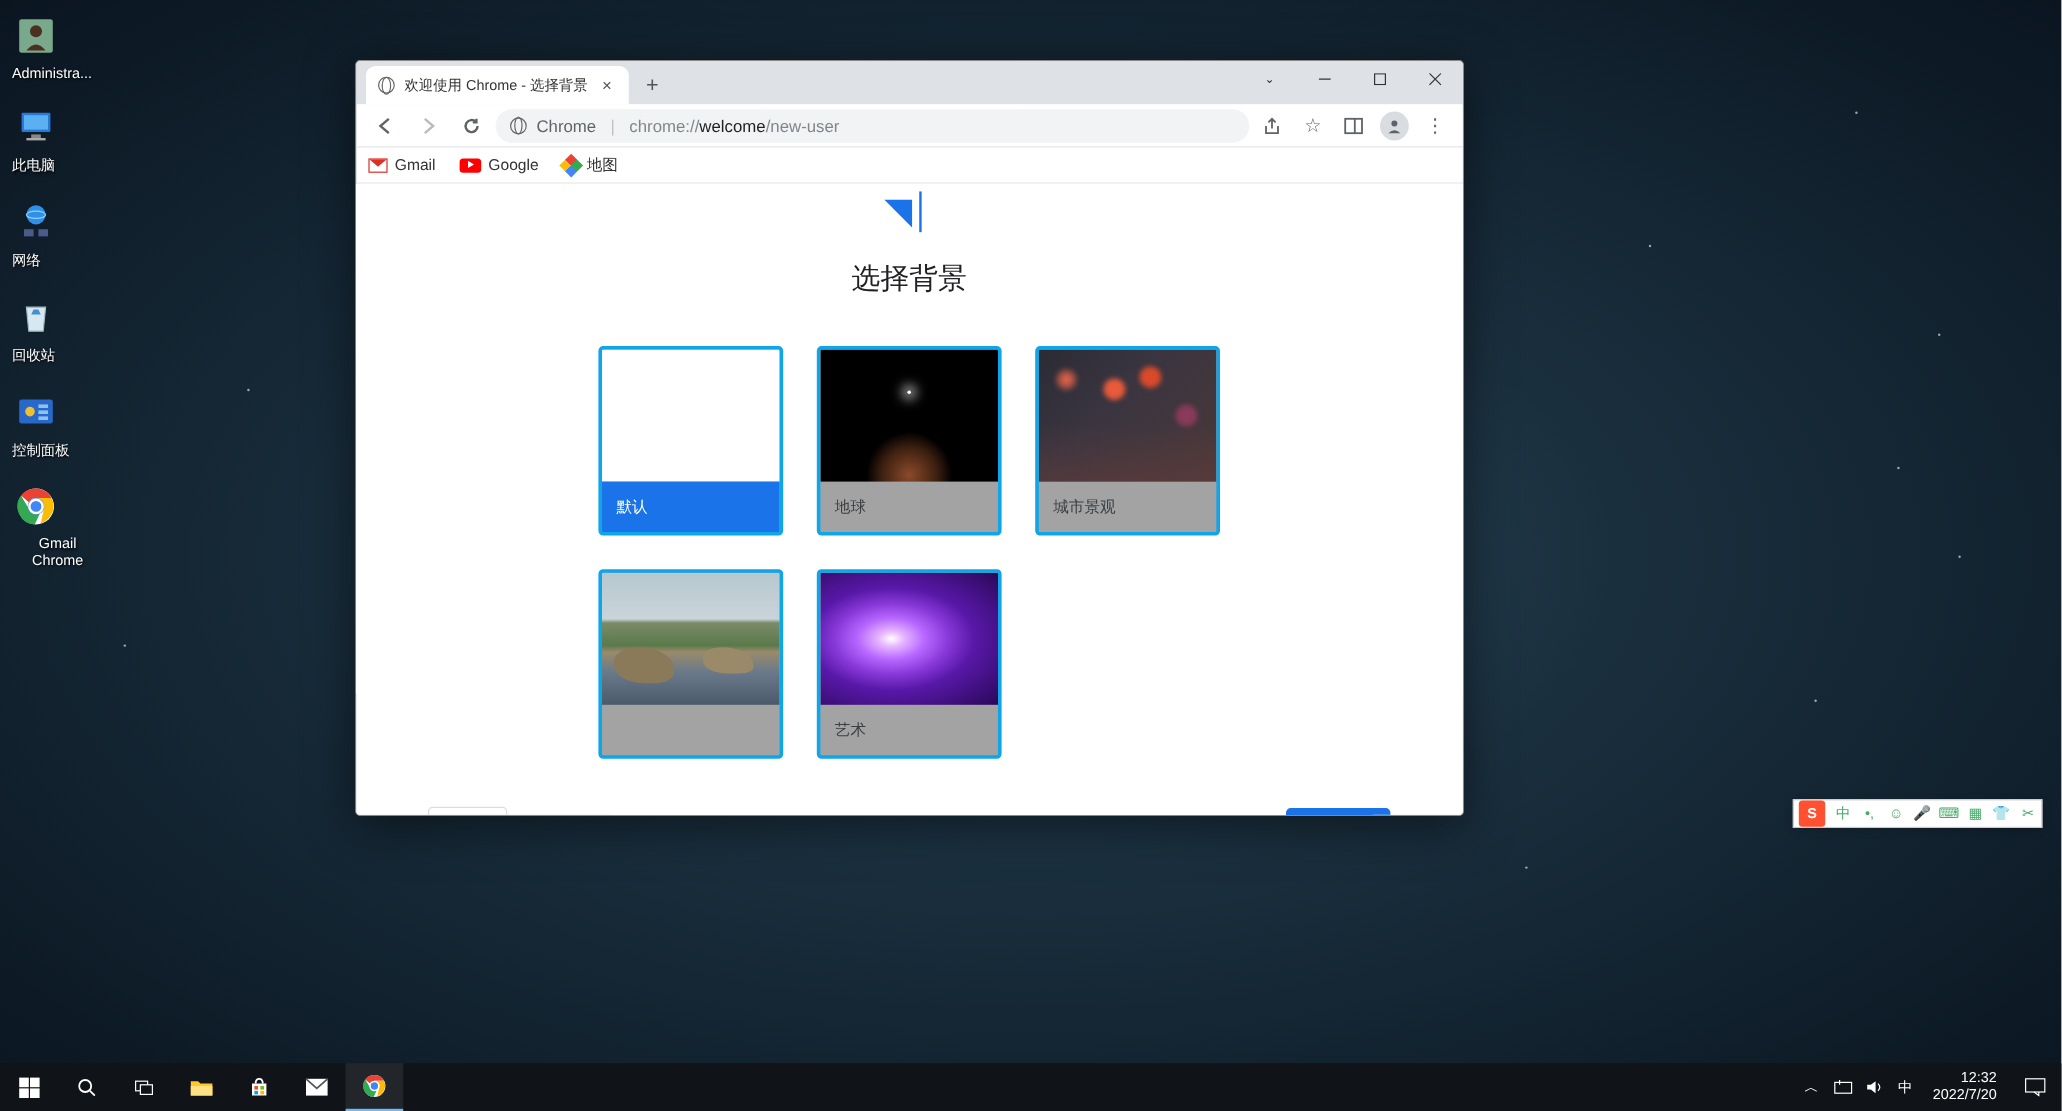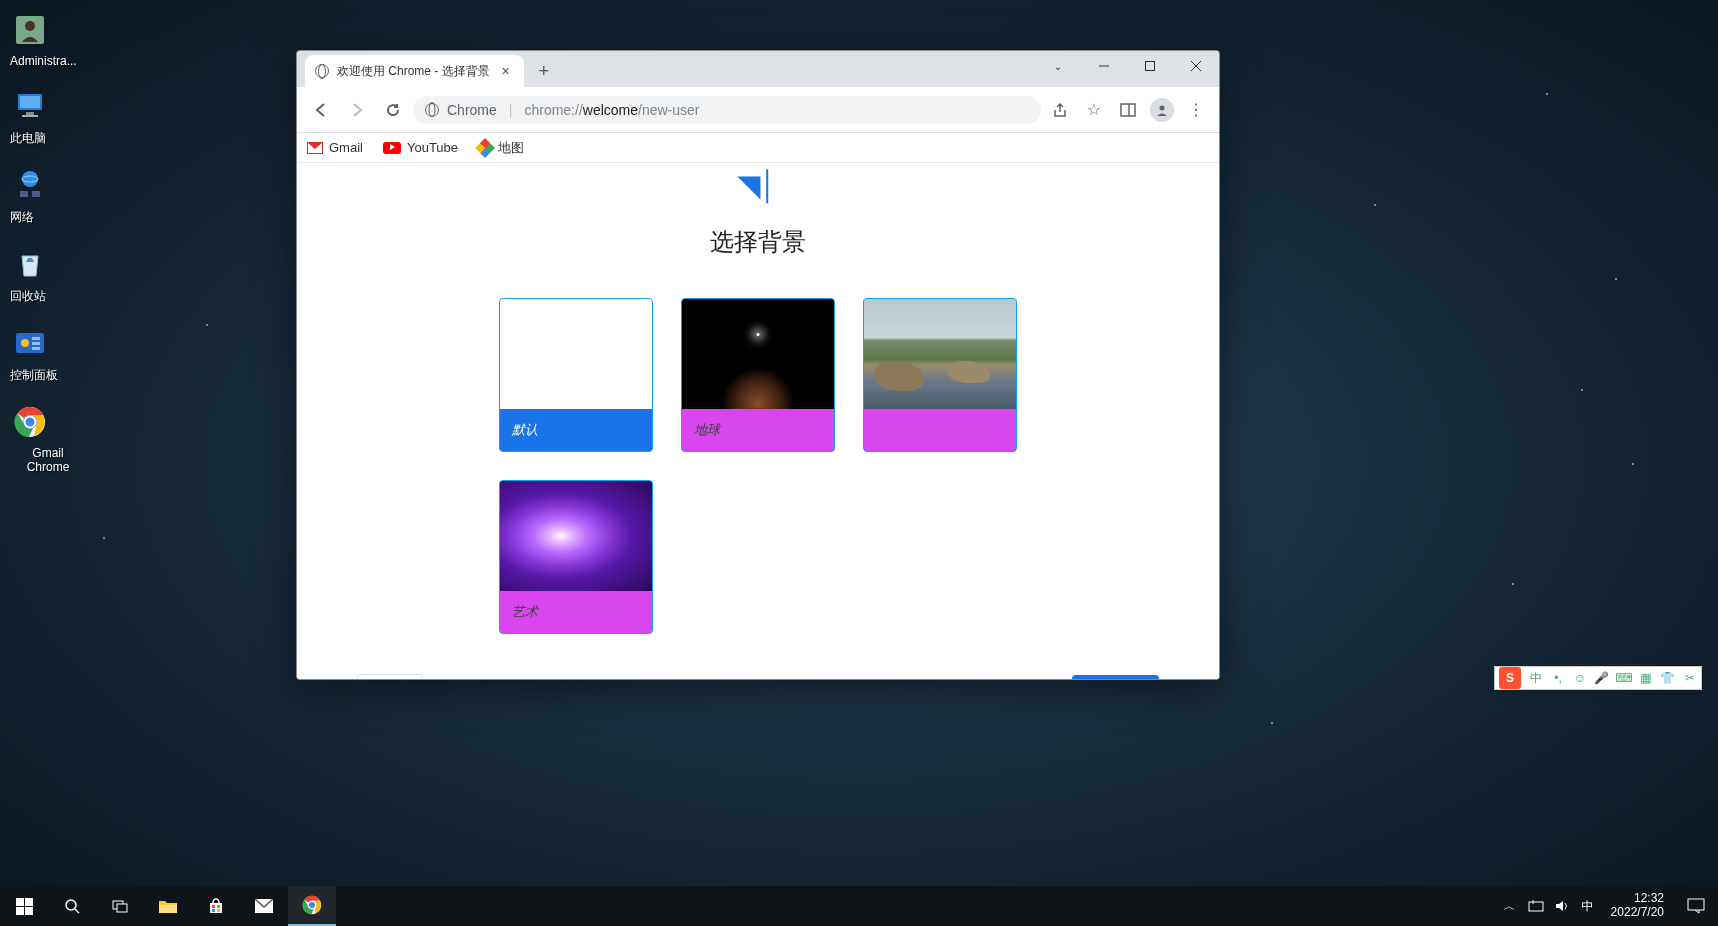--- a/index.html
+++ b/index.html
@@ -29,21 +29,21 @@
 .tabs-area { display: flex; align-items: flex-end; padding-left: 8px; height: 100%; }
 .tab { background: #fff; height: 32px; border-radius: 8px 8px 0 0; display: flex; align-items: center; padding: 0 10px; gap: 8px; font-size: 12px; color: #333; min-width: 200px; }
 .tab .globe { width: 14px; height: 14px; border: 1.5px solid #666; border-radius: 50%; position: relative; }
 .tab .globe::before { content: ""; position: absolute; left: 50%; top: -1.5px; bottom: -1.5px; width: 6px; border: 1.5px solid #666; border-radius: 50%; transform: translateX(-50%); }
 .tab-close { width: 16px; height: 16px; display: flex; align-items: center; justify-content: center; font-size: 14px; color: #555; margin-left: auto; border-radius: 50%; }
 .new-tab { width: 28px; height: 28px; display: flex; align-items: center; justify-content: center; font-size: 18px; color: #555; margin-left: 6px; margin-bottom: 2px; }
 .window-ctrls { display: flex; height: 30px; align-self: flex-start;}
 .window-ctrl { width: 46px; display: flex; align-items: center; justify-content: center; color: #333; font-size: 12px; }
 .caret-down { font-size: 10px; }
 
-.addrbar { height: 46px; background: #fff; display: flex; align-items: center; padding: 0 8px; gap: 4px; border-bottom: 1px solid #e0e0e0; }
+.addrbar { height: 36px; background: #fff; display: flex; align-items: center; padding: 0 8px; gap: 4px; border-bottom: 1px solid #e0e0e0; }
 .nav-btn { width: 32px; height: 30px; display: flex; align-items: center; justify-content: center; color: #5f6368; border-radius: 50%; }
 .nav-btn.disabled { color: #bbb; }
 .omnibox { flex: 1; height: 28px; background: #f1f3f4; border-radius: 14px; display: flex; align-items: center; padding: 0 12px; font-size: 14px; gap: 8px; }
 .omnibox .secure-icon { width: 14px; height: 14px; border: 1.5px solid #666; border-radius: 50%; position: relative; }
 .omnibox .secure-icon::before { content: ""; position: absolute; left: 50%; top: -1.5px; bottom: -1.5px; width: 5px; border: 1.5px solid #666; border-radius: 50%; transform: translateX(-50%); }
 .url-prefix { color: #5f6368; }
 .url-sep { color: #c0c0c0; margin: 0 4px; }
 .url-dim { color: #80868b; }
 .url-bold { color: #202124; }
 .toolbar-right { display: flex; align-items: center; gap: 4px; }
@@ -57,21 +57,21 @@
 .yt-icon { display: inline-block; width: 18px; height: 12px; background: #ff0000; border-radius: 3px; position: relative; }
 .yt-icon::after { content: ""; position: absolute; top: 2.5px; left: 7px; border-left: 5px solid #fff; border-top: 3.5px solid transparent; border-bottom: 3.5px solid transparent; }
 .maps-icon { display: inline-block; width: 14px; height: 14px; background: conic-gradient(#34a853 0 90deg, #4285f4 90deg 180deg, #fbbc05 180deg 270deg, #ea4335 270deg 360deg); transform: rotate(45deg); }
 
 .content { flex: 1; overflow: auto; position: relative; background: #fff; }
 .content-inner { padding: 0 30px 0; }
 .flag-icon { text-align: center; font-size: 28px; color: #1a73e8; font-weight: bold; margin-top: 6px;}
 .page-heading { text-align: center; font-size: 24px; color: #202124; margin: 24px 0 40px; font-weight: 400; }
 
 .grid { display: grid; grid-template-columns: repeat(3, 154px); gap: 28px; justify-content: center; }
-.card { border: 1px solid #0ea5e9; border-radius: 4px; overflow: hidden; cursor: pointer; background: #d946ef; font-style: italic; }
+.card { border: 3px solid #0ea5e9; border-radius: 4px; overflow: hidden; cursor: pointer; background: #a3a3a3; }
 .card-img { height: 110px; }
 .card-label { padding: 12px; font-size: 13px; color: #3c4043; }
 .card.selected .card-label { background: #1a73e8; color: #fff; }
 
 .img-default { background: #fff; }
 .img-earth { background: radial-gradient(circle at 50% 95%, #8b4a2b 0%, #3d2010 18%, #000 28%); position: relative; }
 .img-earth::after { content: ""; position: absolute; top: 34px; left: 50%; width: 3px; height: 3px; background: #fff; border-radius: 50%; box-shadow: 0 0 10px 4px rgba(255,255,255,0.7); transform: translateX(-50%); }
 .img-city { background: linear-gradient(135deg, #2b2b35 0%, #3a3540 40%, #4a3838 100%); position: relative; overflow: hidden; }
 .img-city::before { content: ""; position: absolute; top: 16px; left: 14px; width: 18px; height: 18px; background: radial-gradient(#ff6b4a, transparent); border-radius: 50%; filter: blur(2px); box-shadow: 40px 8px 0 #e85a3a, 70px -2px 0 #d94a2a, 100px 30px 0 #8a3a5a; }
 .img-city::after { content: ""; position: absolute; bottom: 0; left: 0; right: 0; height: 48px; background: linear-gradient(transparent, rgba(100,60,60,0.5)); }
@@ -275,40 +275,44 @@
       </div>
     </div>
 
     <div class="bookmarks">
       <div class="bkm">
           <span class="gmail-icon"></span>
           <span>Gmail</span>
         </div>
       <div class="bkm">
           <span class="yt-icon"></span>
-          <span>YouTube</span>
+          <span>Google</span>
         </div>
       <div class="bkm">
           <span class="maps-icon"></span>
           <span>地图</span>
         </div>
     </div>
 
     <div class="content">
       <div class="content-inner">
         <div class="flag-icon">◥│</div>
         <h1 class="page-heading">选择背景</h1>
         <div class="grid">
           <div class="card selected">
             <div class="card-img img-default"></div>
             <div class="card-label">默认</div>
           </div>
           <div class="card">
             <div class="card-img img-earth"></div>
             <div class="card-label">地球</div>
+          </div>
+          <div class="card">
+            <div class="card-img img-city"></div>
+            <div class="card-label">城市景观</div>
           </div>
           <div class="card">
             <div class="card-img img-landscape"></div>
           </div>
           <div class="card">
             <div class="card-img img-art"></div>
             <div class="card-label">艺术</div>
           </div>
         </div>
 

